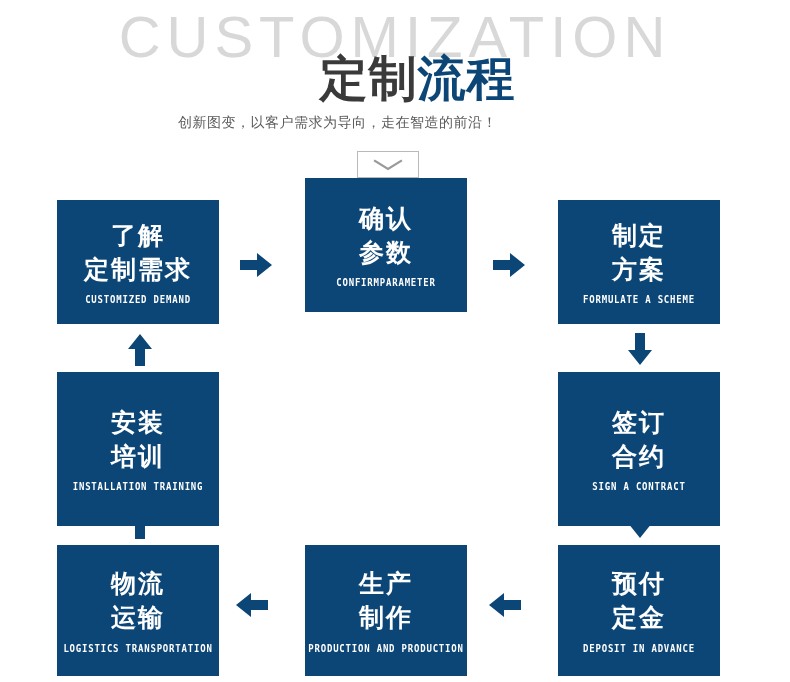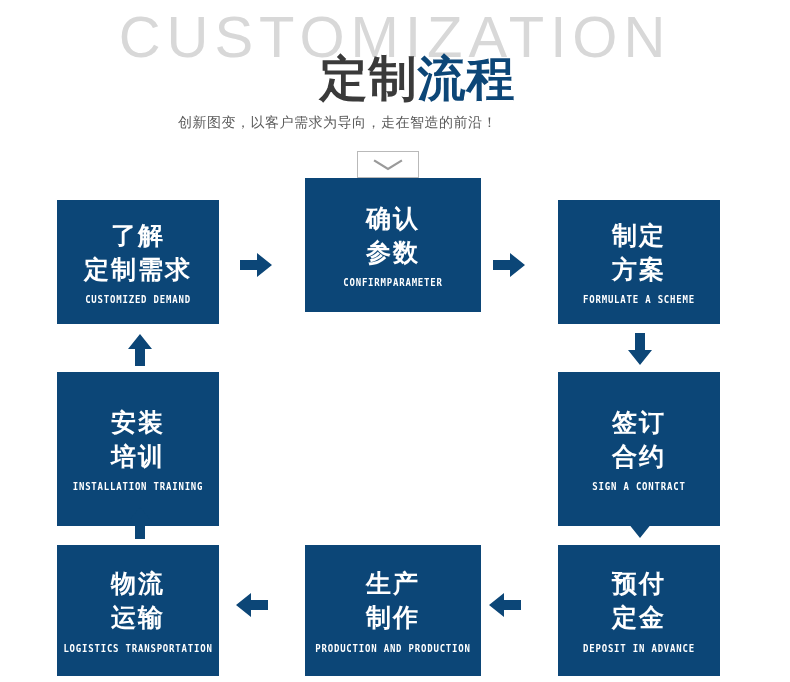--- a/index.html
+++ b/index.html
@@ -114,21 +114,21 @@
     font-weight: 700;
     letter-spacing: 0.8px;
     text-align: center;
     white-space: nowrap;
     font-family: "DejaVu Sans Mono", "Liberation Mono", monospace;
     transform: scaleY(1.12);
   }
 
   
   .col-l { left: 57px;  width: 162px; }
-  .col-m { left: 305px; width: 176px; }
+  .col-m { left: 305px; width: 162px; }
   .col-r { left: 558px; width: 162px; }
 
   .row1 { top: 200px; height: 124px; }
   .row1-tall { top: 178px; height: 134px; }
   .row2 { top: 372px; height: 154px; }
   .row3 { top: 545px; height: 131px; }
 
   
   .arrow { position: absolute; }
   .arrow svg { display: block; }

